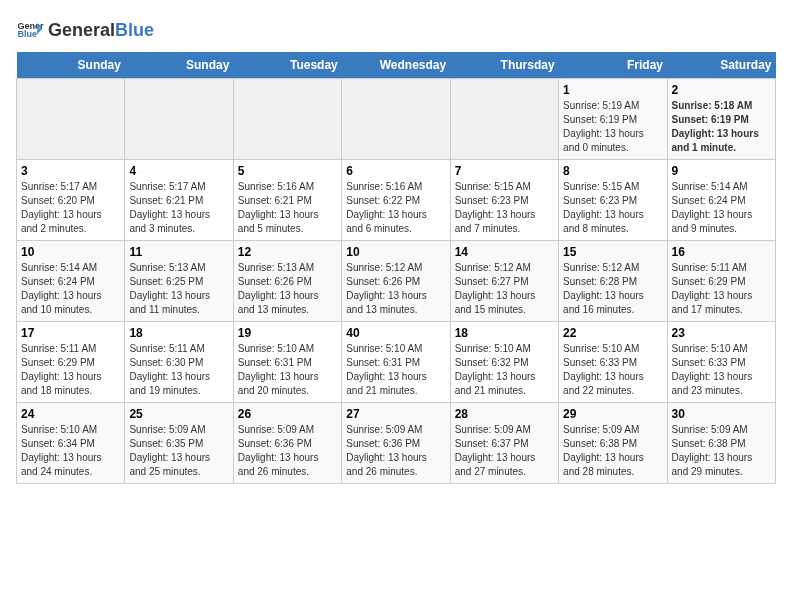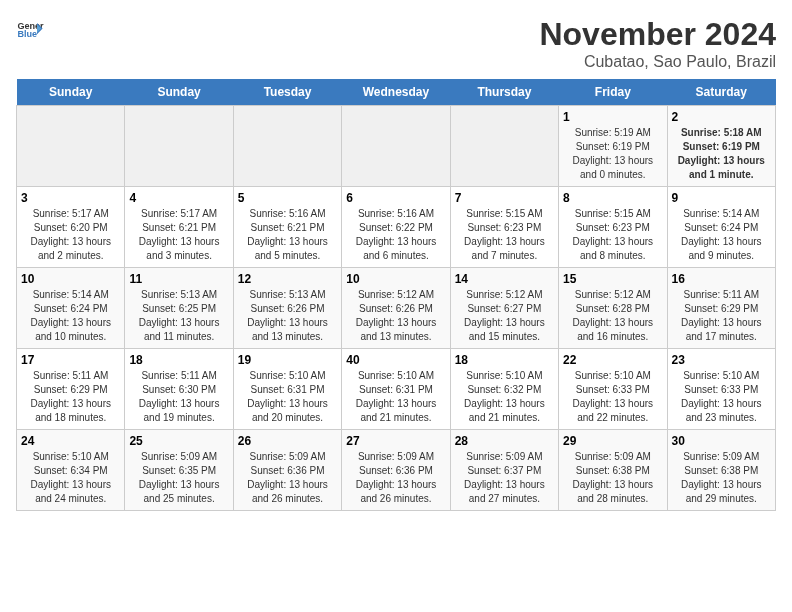--- a/index.html
+++ b/index.html
@@ -39,21 +39,21 @@
     }
     table {
       width: 100%;
       border-collapse: collapse;
       font-size: 11px;
     }
     thead tr th {
       background-color: #3a7abf;
       color: #fff;
       padding: 6px 4px;
-      text-align: center;
+      text-align: right;
       font-size: 12px;
       font-weight: bold;
     }
     tbody tr td {
       border: 1px solid #ccc;
       vertical-align: top;
       padding: 4px;
       min-height: 70px;
       height: 80px;
       width: calc(100% / 7);
@@ -67,41 +67,39 @@
     .day-num {
       font-weight: bold;
       font-size: 12px;
       display: block;
       margin-bottom: 2px;
     }
     .day-info {
       font-size: 10px;
       color: #333;
       line-height: 1.4;
-      text-align: center;
     }
     .empty-cell {
       background-color: #f0f0f0 !important;
     }
   </style>
 </head>
 <body>
 
 <div class="header-area">
   <div class="logo">
     <svg class="logo-icon" viewBox="0 0 40 40" xmlns="http://www.w3.org/2000/svg">
       <text x="2" y="18" font-size="13" font-weight="bold" fill="#333">General</text>
       <text x="2" y="30" font-size="13" font-weight="bold" fill="#3a7abf">Blue</text>
       <polygon points="30,10 38,18 30,26" fill="#3a7abf"></polygon>
       <polygon points="30,12 36,18 30,24" fill="#5a9fd4"></polygon>
     </svg>
-  </div>
-  <div class="title-area">
-    <div class="month-title">November 2024</div>
-    <div class="location-title">Cubatao, Sao Paulo, Brazil</div>
+    <div>
+      <span style="font-size:18px;font-weight:bold;color:#333;">General</span><span style="font-size:18px;font-weight:bold;color:#3a7abf;">Blue</span>
+    </div>
   </div>
 </div>
 
 <table>
   <thead>
     <tr>
     <th>Sunday</th>
         <th>Sunday</th>
         <th>Tuesday</th>
         <th>Wednesday</th>

